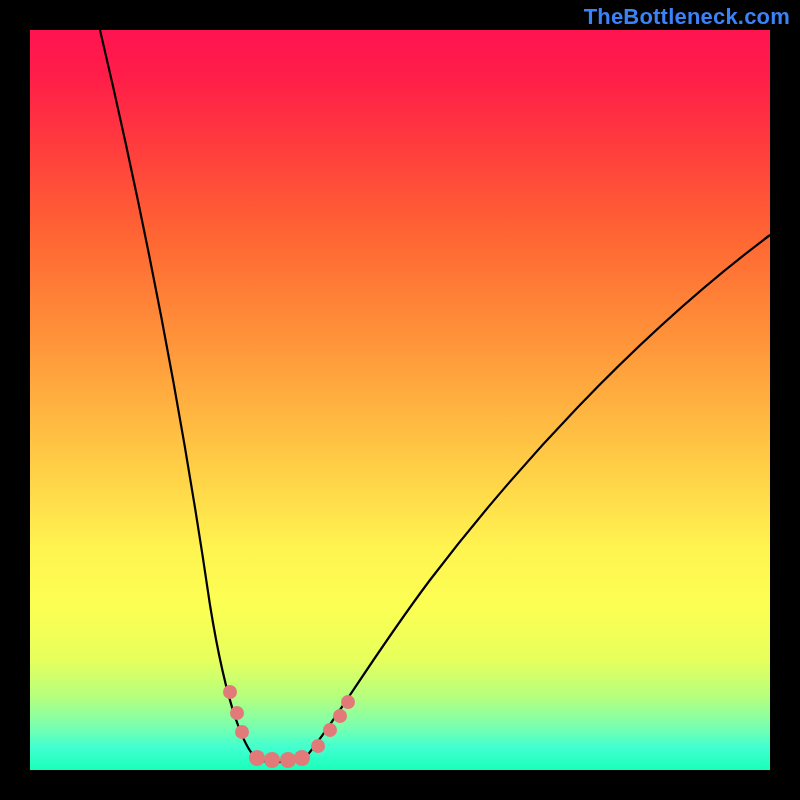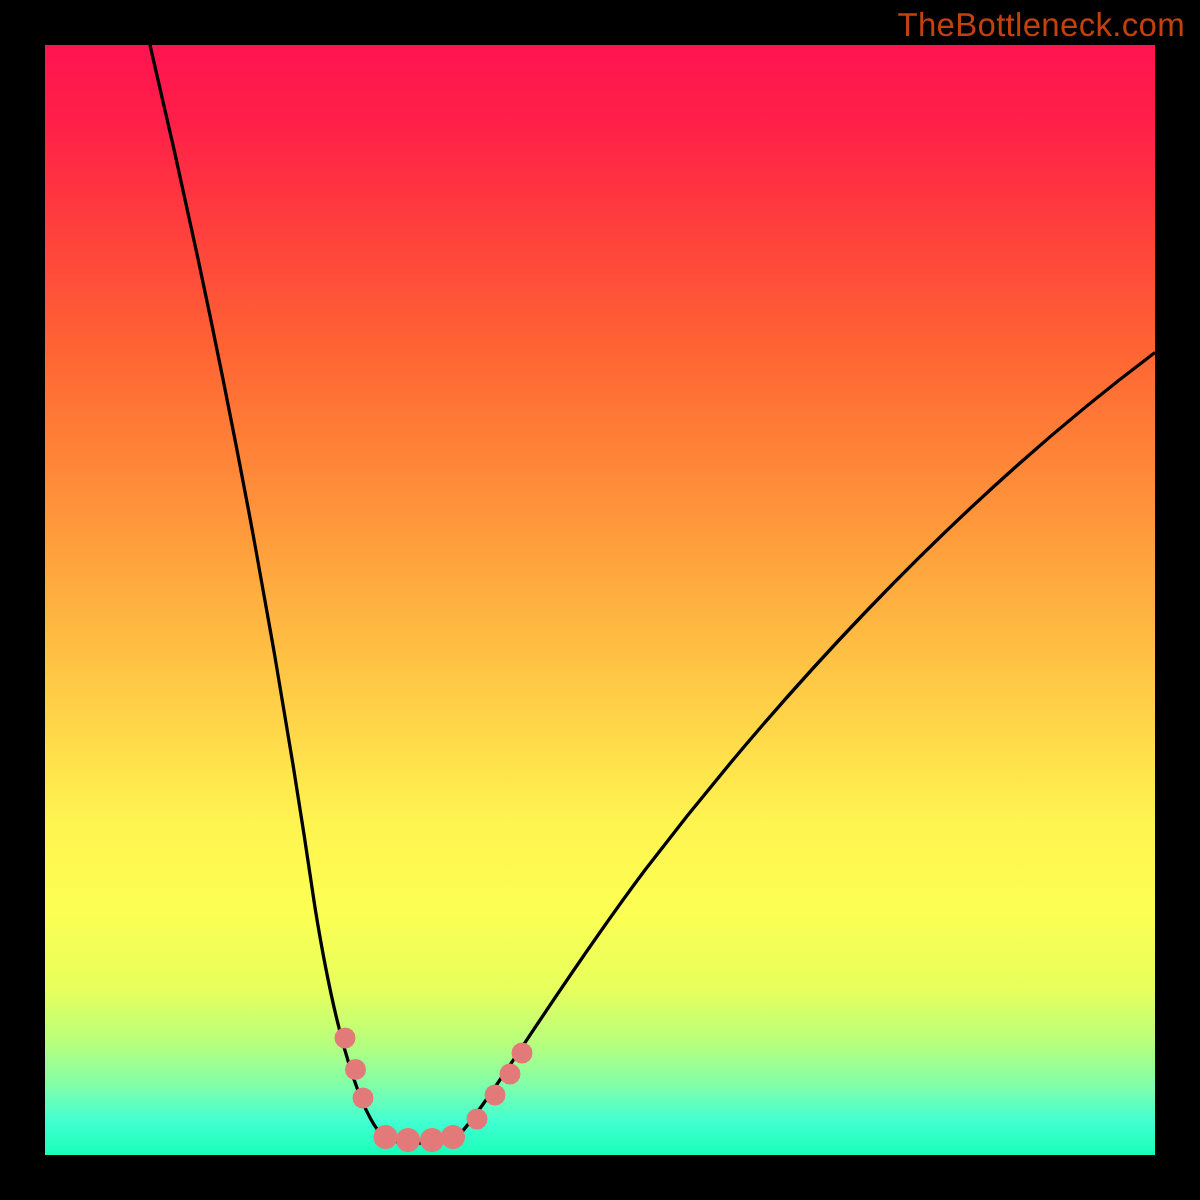--- a/index.html
+++ b/index.html
@@ -39,23 +39,23 @@
       #b6ff7d 90%,
       #7cffad 94%,
       #41ffd1 97%,
       #18ffb9 100%
     );
   }
   .watermark {
     position: absolute;
     top: 4px;
     right: 10px;
-    color: #c2410c;
+    color: #3b82f6;
     font-size: 22px;
-    font-weight: 400;
+    font-weight: 700;
     letter-spacing: 0.2px;
   }
   svg.curves {
     position: absolute;
     top: 0;
     left: 0;
   }
 </style>
 </head>
 <body>

